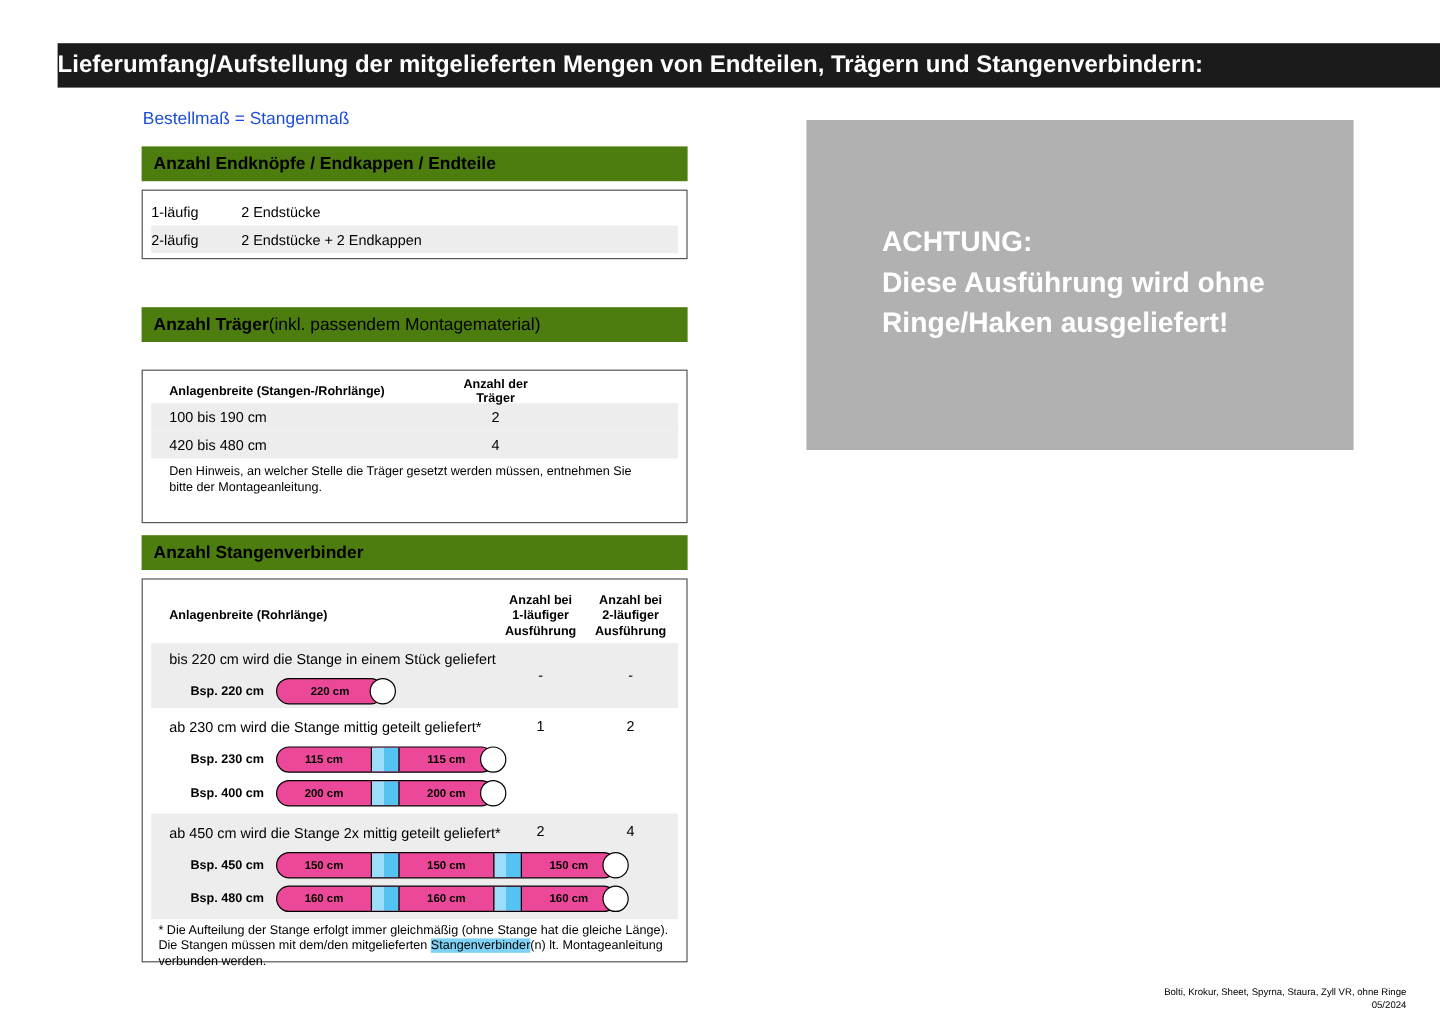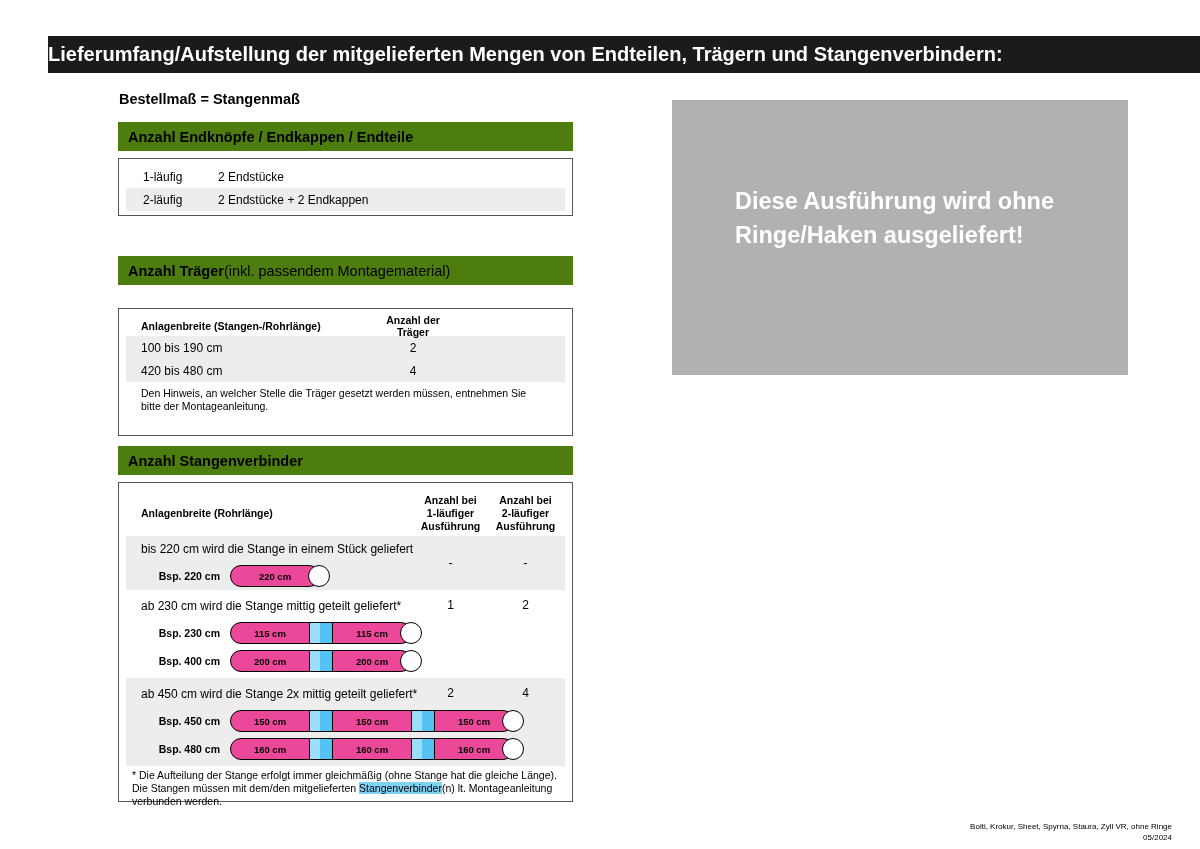--- a/index.html
+++ b/index.html
@@ -1,35 +1,35 @@
 <!DOCTYPE html>
 <html><head>
 <meta charset="utf-8">
 <style>
   *{margin:0;padding:0;box-sizing:border-box}
   html,body{width:1200px;height:849px}
   body{background:#fff;font-family:"Liberation Sans",sans-serif;color:#000;position:relative;overflow:hidden}
 
   .top-bar{position:absolute;left:48px;top:36px;width:1152px;height:37px;background:#1b1b1b;color:#fff;
     display:flex;align-items:center;font-weight:bold;font-size:20px}
-  .subtitle{position:absolute;left:119px;top:91px;color:#000000;font-weight:bold;font-size:14.5px}
+  .subtitle{position:absolute;left:119px;top:91px;color:#1d4ed8;font-weight:normal;font-size:14.5px}
 
   .bar{position:absolute;left:118px;width:455px;height:29px;background:#4d7c0f;display:flex;align-items:center;
     padding-left:10px;font-size:14.5px}
   .bold{font-weight:bold}
   .bar1{top:122px}.bar2{top:256px}.bar3{top:446px}
 
   .table{position:absolute;left:118px;width:455px;border:1px solid #55565a;background:#fff}
   .table1{top:158px;height:58px;padding:6px 7px}
   .table2{top:308px;height:128px;padding:7px 7px 0}
   .table3{top:482px;height:320px;padding:7px}
 
   .trow{height:23px;display:flex;align-items:center;font-size:12px}
   .shaded{background:#ededed}
-  .t1-label{margin-left:17px;width:75px}
+  .t1-label{width:75px}
 
   .t2-head{height:20px;display:flex;align-items:center;font-weight:bold;font-size:10.5px}
   .t2h1{margin-left:15px;width:230px}
   .t2h2{width:84px;text-align:center}
   .t2row{height:23px;display:flex;align-items:center;font-size:12px}
   .t2-range{margin-left:15px;width:230px}
   .t2-count{width:84px;text-align:center}
   .t2-note{margin:5px 0 0 15px;font-size:10.5px;line-height:13px;width:400px}
 
   .t3-head{height:46px;display:flex}
@@ -216,20 +216,21 @@
           </div>
         </div>
       </div>
     <div class="footnote">
       <span>* Die Aufteilung der Stange erfolgt immer gleichmäßig (ohne Stange hat die gleiche Länge). Die Stangen müssen mit dem/den mitgelieferten </span><span class="hl">Stangenverbinder</span><span>(n) lt. Montageanleitung verbunden werden.</span>
     </div>
   </div>
 
   <aside class="notice">
     <div class="notice-text">
+      <div>ACHTUNG:</div>
       <div>Diese Ausführung wird ohne</div>
       <div>Ringe/Haken ausgeliefert!</div>
     </div>
   </aside>
 
   <footer class="footer">
     <div>Bolti, Krokur, Sheet, Spyrna, Staura, Zyll VR, ohne Ringe</div>
     <div>05/2024</div>
   </footer>
 

